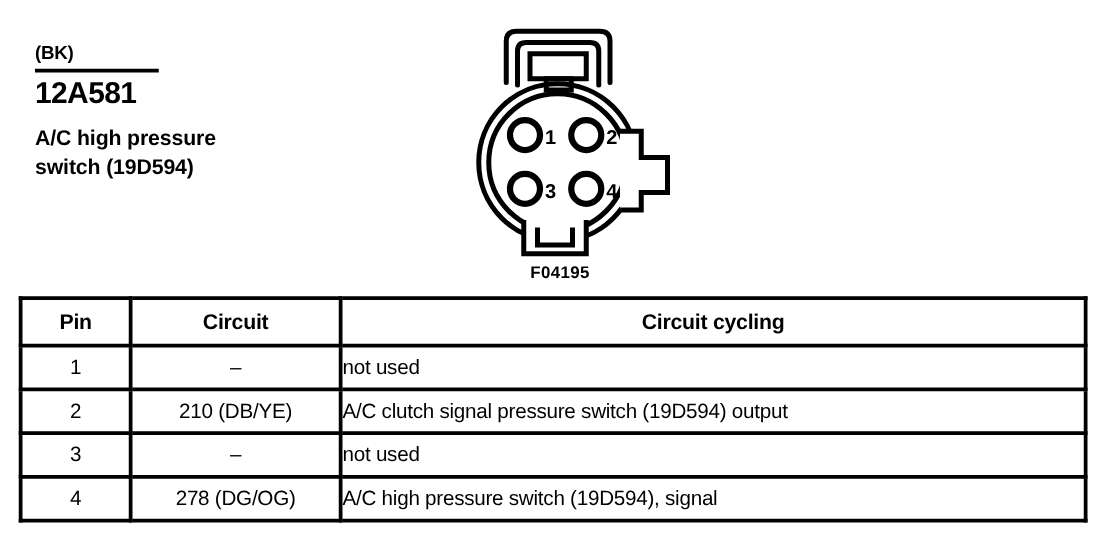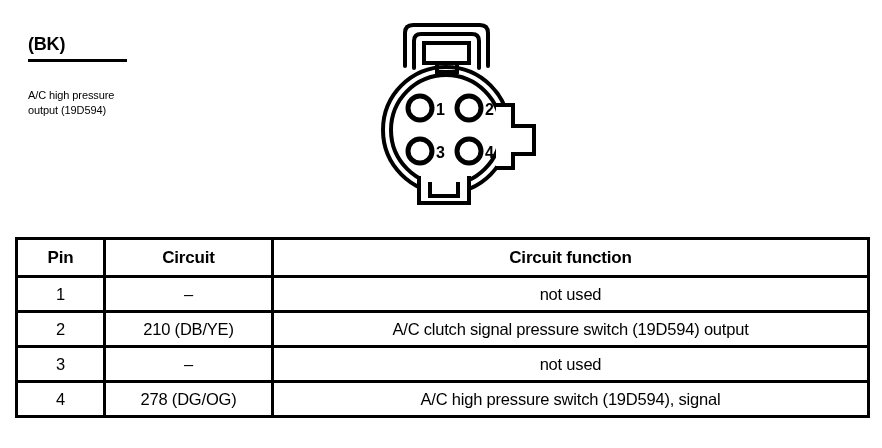--- a/index.html
+++ b/index.html
@@ -30,41 +30,41 @@
     align-items: baseline;
     gap: 14px;
   }
   #connector-id {
     font-size: 29px;
     font-weight: bold;
     letter-spacing: -0.5px;
     line-height: 1.05;
   }
   #connector-color-code {
-    font-size: 18px;
+    font-size: 15px;
     font-weight: bold;
     letter-spacing: -0.2px;
   }
   #ident-rule {
     width: 99px;
     height: 3px;
     background: #000;
     margin-top: 4px;
     margin-bottom: 4px;
   }
   #part-number {
     font-size: 24px;
     font-weight: bold;
     letter-spacing: -0.5px;
     line-height: 1.1;
   }
   #component-description {
-    margin-top: 26px;
-    font-size: 11px;
-    font-weight: normal;
+    margin-top: 12px;
+    font-size: 17px;
+    font-weight: bold;
     line-height: 1.35;
     letter-spacing: -0.1px;
     max-width: 190px;
   }
 
   
   #connector-figure {
     position: absolute;
     left: 372px;
     top: 8px;
@@ -114,33 +114,34 @@
     text-align: center;
     height: 35px;
     font-size: 17px;
   }
   col.col-pin      { width: 88px; }
   col.col-circuit  { width: 168px; }
   col.col-function { width: 596px; }
 
   td.cell-pin      { text-align: center; font-weight: normal; }
   td.cell-circuit  { text-align: center; }
-  td.cell-function { text-align: center; padding-left: 14px; }
+  td.cell-function { text-align: left; padding-left: 14px; }
 </style>
 </head>
 <body>
 
 <div id="ident-block">
   <div id="ident-row">
     <span id="connector-color-code">(BK)</span>
   </div>
   <div id="ident-rule"></div>
+  <div id="part-number">12A581</div>
   <div id="component-description">
     <span>A/C high pressure</span><br>
-    <span>output (19D594)</span>
+    <span>switch (19D594)</span>
   </div>
 </div>
 
 <div id="connector-figure">
   <svg id="connector-svg" width="180" height="205" viewBox="0 0 180 205">
 
     <path d="M 33 58 L 33 25 Q 33 17 41 17 L 108 17 Q 116 17 116 25 L 116 58" fill="none" stroke="#000" stroke-width="4" stroke-linecap="round"></path>
 
     <path d="M 42 60 L 42 33 Q 42 26 49 26 L 100 26 Q 107 26 107 33 L 107 60" fill="none" stroke="#000" stroke-width="4" stroke-linecap="round"></path>
 
@@ -163,34 +164,35 @@
     <circle cx="97" cy="100" r="12" fill="none" stroke="#000" stroke-width="5"></circle>
     <text x="113" y="107" font-family="Liberation Sans, sans-serif" font-size="16" font-weight="bold" fill="#000">2</text>
 
     <circle cx="48" cy="143" r="12" fill="none" stroke="#000" stroke-width="5"></circle>
     <text x="64" y="150" font-family="Liberation Sans, sans-serif" font-size="16" font-weight="bold" fill="#000">3</text>
 
     <circle cx="97" cy="143" r="12" fill="none" stroke="#000" stroke-width="5"></circle>
     <text x="113" y="150" font-family="Liberation Sans, sans-serif" font-size="16" font-weight="bold" fill="#000">4</text>
   </svg>
 
+  <div id="figure-ref">F04195</div>
 </div>
 
 <div id="pin-table-wrap">
   <table id="pin-table">
     <colgroup>
       <col class="col-pin">
       <col class="col-circuit">
       <col class="col-function">
     </colgroup>
     <thead>
       <tr>
         <th>Pin</th>
         <th>Circuit</th>
-        <th>Circuit function</th>
+        <th>Circuit cycling</th>
       </tr>
     </thead>
     <tbody>
       <tr>
         <td class="cell-pin">1</td>
         <td class="cell-circuit">–</td>
         <td class="cell-function">not used</td>
       </tr>
       <tr>
         <td class="cell-pin">2</td>

